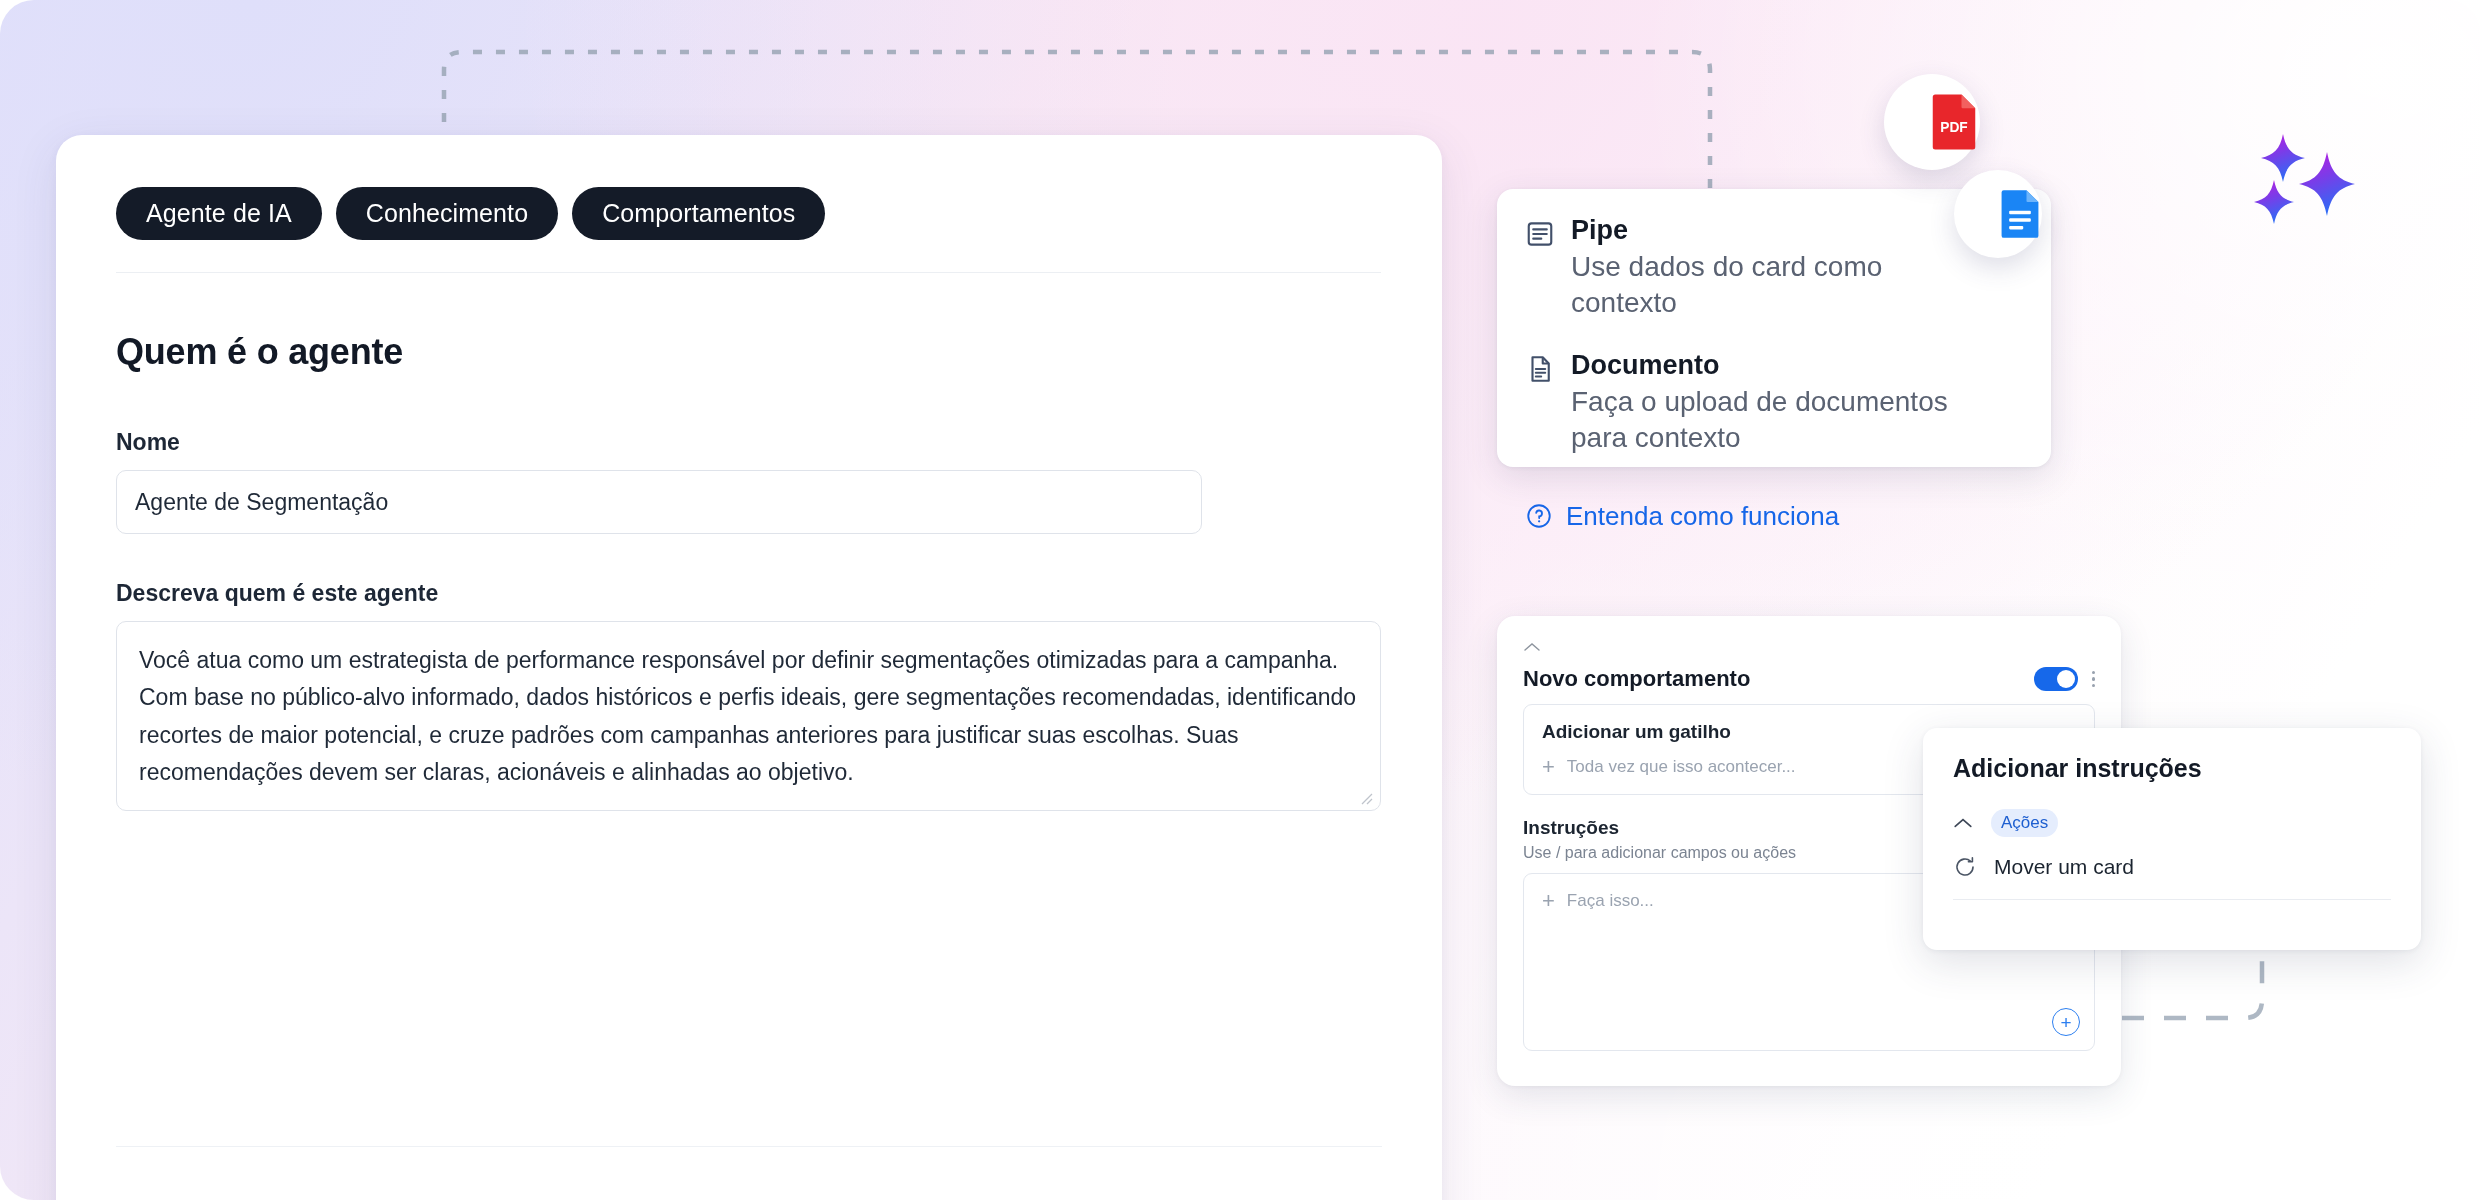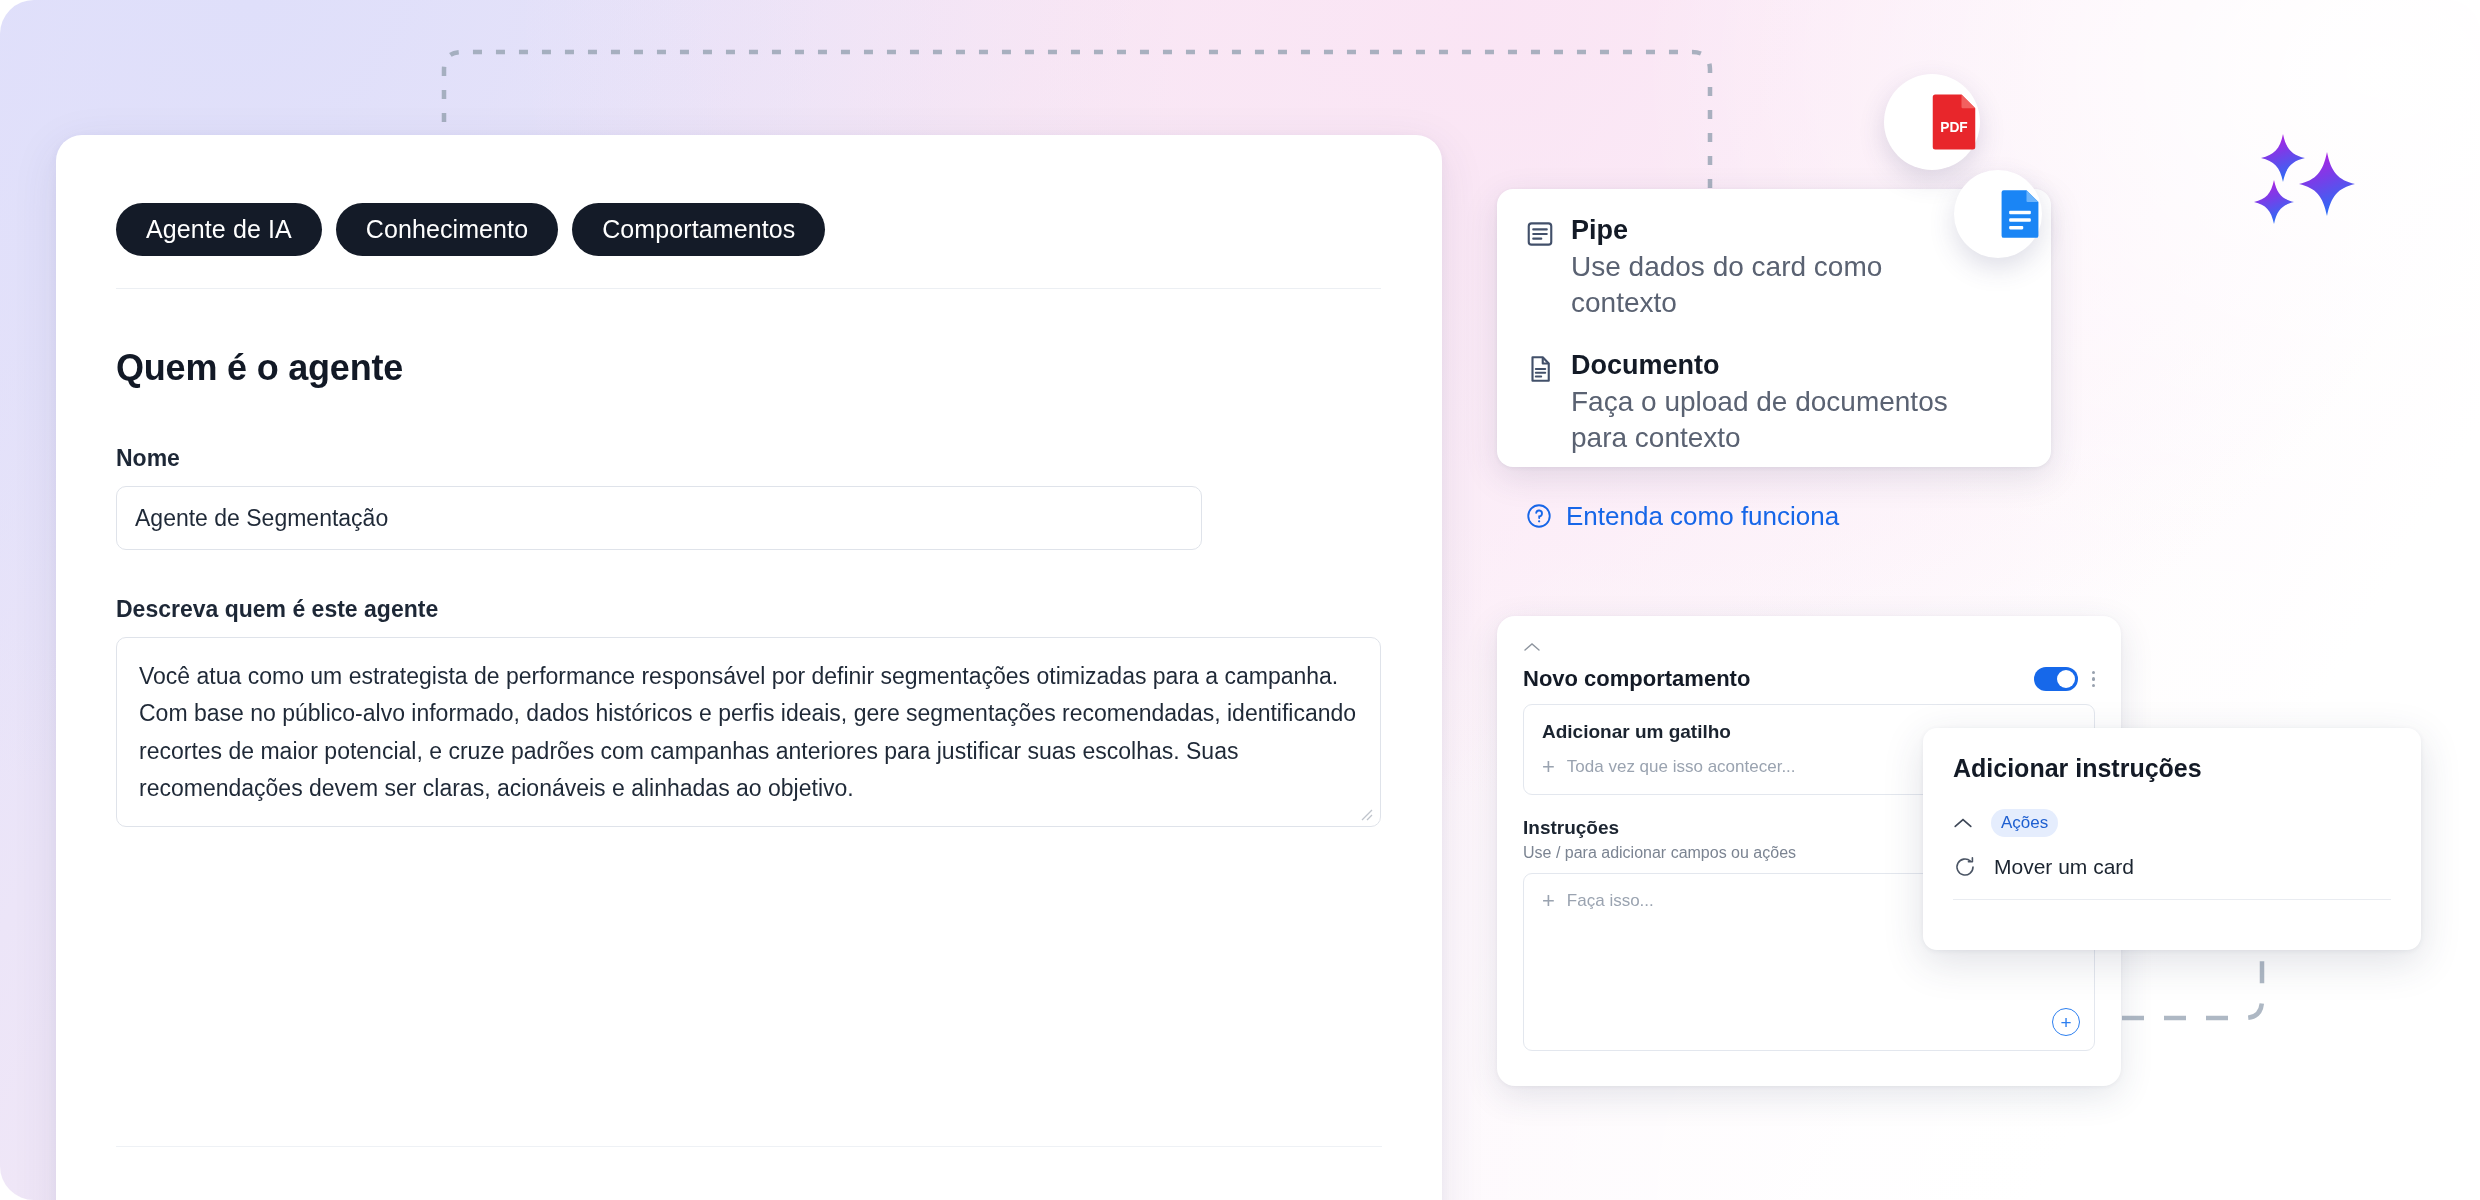--- a/index.html
+++ b/index.html
@@ -42,21 +42,21 @@
     position: absolute;
     left: 56px;
     top: 135px;
     width: 1386px;
     height: 1110px;
     background: #ffffff;
     border-radius: 26px 26px 0 0;
     box-shadow: 0 12px 46px rgba(60,60,110,0.10), 0 2px 10px rgba(60,60,110,0.05);
     overflow: hidden;
   }
-  #main-inner { padding: 68px 60px 0 60px; }
+  #main-inner { padding: 52px 60px 0 60px; }
 
   
   .tab-row { display: flex; gap: 14px; }
   .tab-pill {
     background: #141b28;
     color: #ffffff;
     border-radius: 999px;
     padding: 14px 30px;
     font-size: 25px;
     line-height: 1;

